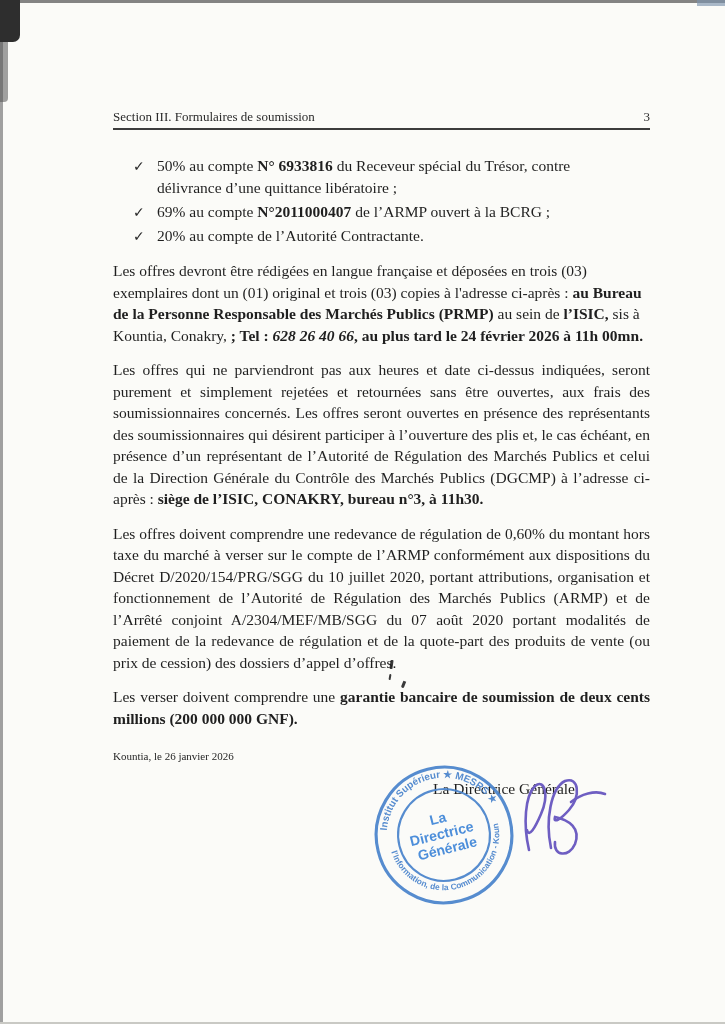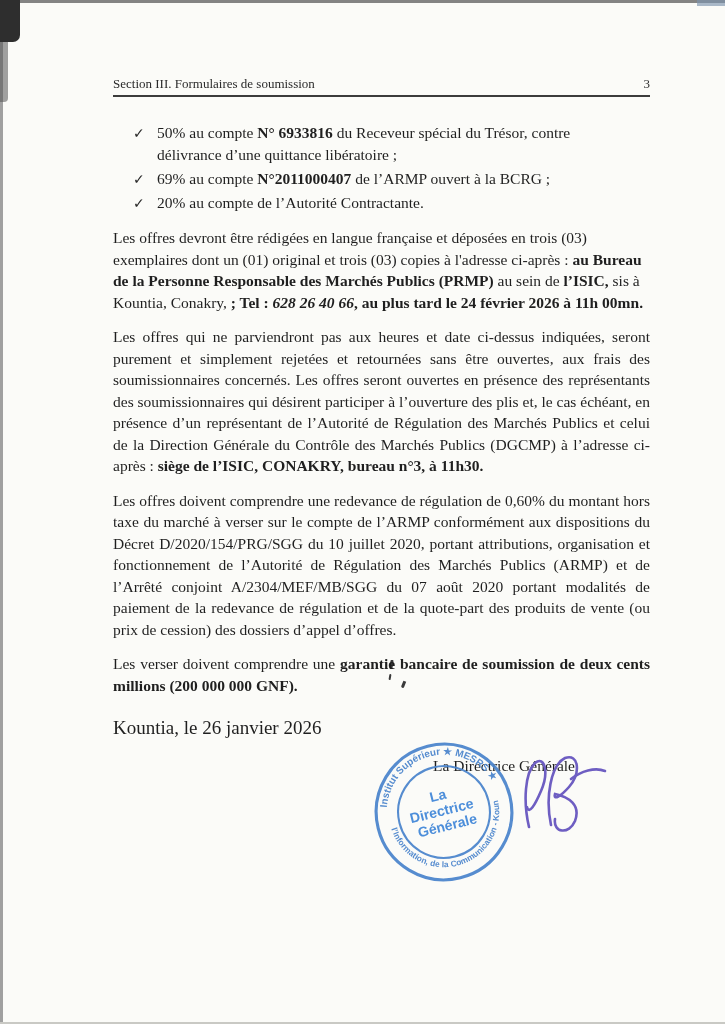--- a/index.html
+++ b/index.html
@@ -13,33 +13,33 @@
   .edge-top{position:absolute;top:0;left:0;width:725px;height:3px;background:#6f6f6f;opacity:.85;}
   .edge-left{position:absolute;top:0;left:0;width:3px;height:1024px;background:#8a8a8a;opacity:.8;}
   .edge-bottom{position:absolute;bottom:0;left:0;width:725px;height:2px;background:#c9c9c4;}
   .corner-tl{position:absolute;top:0;left:0;width:20px;height:42px;background:#2e2e2e;border-radius:0 0 7px 0;}
   .corner-tl2{position:absolute;top:42px;left:0;width:8px;height:60px;background:#555;opacity:.55;border-radius:0 0 4px 0;}
   .corner-tr{position:absolute;top:0;right:0;width:28px;height:6px;background:#7d93ad;opacity:.65;}
 
   .content{position:absolute;left:113px;top:76px;width:537px;}
 
   .hdr{display:flex;justify-content:space-between;align-items:flex-end;
-       border-bottom:2px solid #3c3c3c;padding-bottom:3px;font-size:13px;color:#2a2a2a;}
+       border-bottom:2px solid #3c3c3c;padding-bottom:3px;font-size:13px;color:#2a2a2a;margin-top:33px;}
 
   .checklist{margin:25px 0 0 20px;}
   .check-item{display:flex;gap:10px;font-size:15.5px;line-height:22px;margin-bottom:2px;width:505px;}
   .check{font-family:"DejaVu Sans", sans-serif;font-size:14px;color:#2a2a2a;flex:0 0 14px;}
   .check-text{flex:1;}
 
   p.para{font-size:15.5px;line-height:21.5px;margin:13px 0 0 0;}
   .justify{text-align:justify;}
   .b{font-weight:bold;}
   .i{font-style:italic;}
 
-  .date-line{margin-top:21px;font-size:19px;}
+  .date-line{margin-top:21px;font-size:11px;}
 
   .sign-block{position:relative;height:200px;margin-top:2px;}
   .sign-title{position:absolute;left:320px;top:16px;font-size:15.5px;white-space:nowrap;}
   .signer{position:absolute;left:318px;top:86px;font-size:16.5px;font-weight:bold;
           border-bottom:2.5px solid #1c1c1c;padding:0 8px 2px 2px;white-space:nowrap;z-index:5;}
   .stamp{position:absolute;left:258px;top:-2px;width:146px;height:146px;
          transform:rotate(-14deg);opacity:.93;z-index:3;}
   .sig-ink{position:absolute;left:398px;top:8px;z-index:4;}
 
   .ink-mark{position:absolute;background:#3a3a3a;border-radius:1px;}

